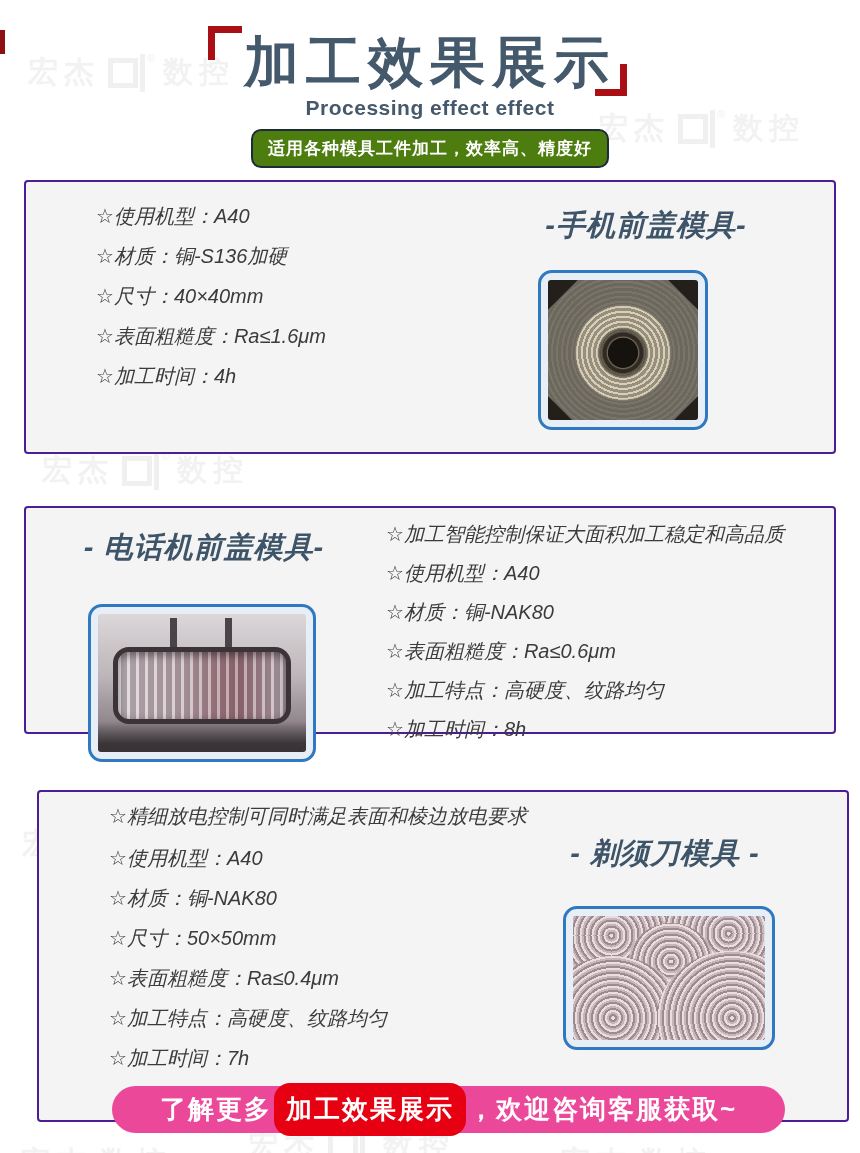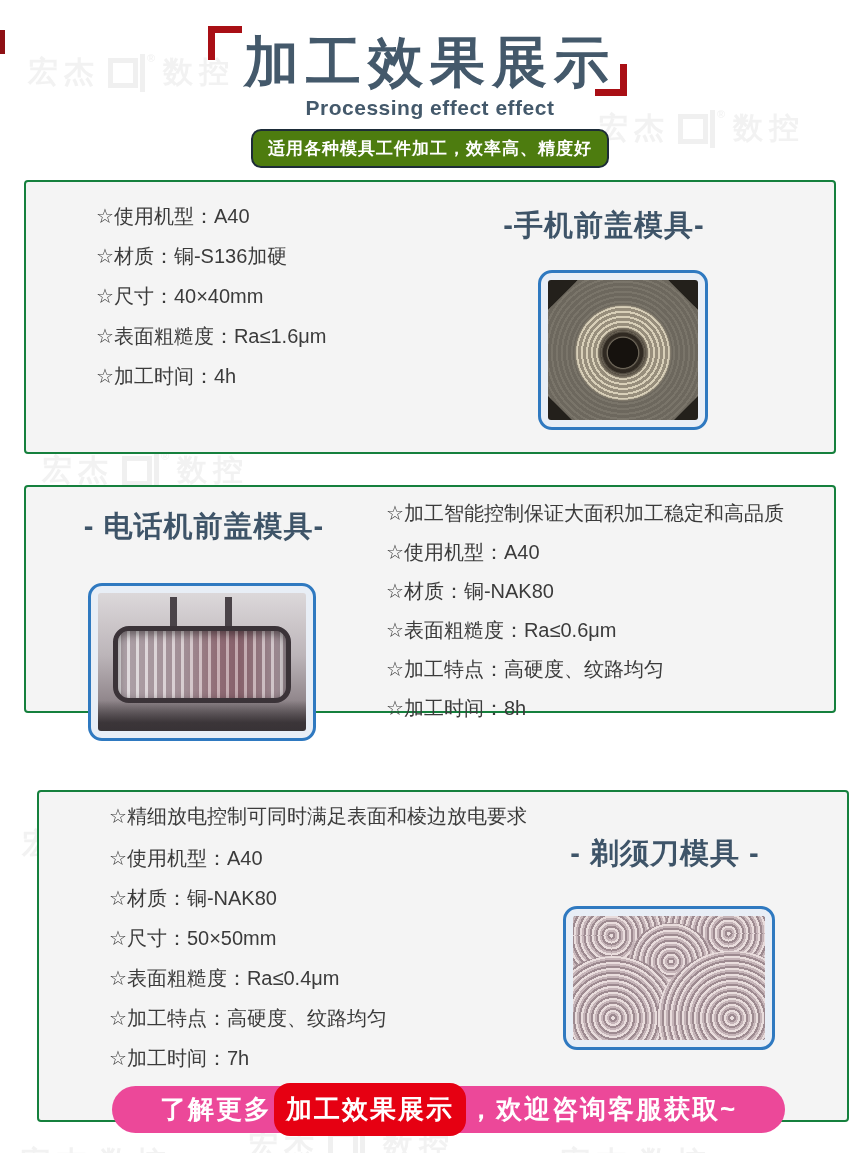--- a/index.html
+++ b/index.html
@@ -25,36 +25,36 @@
     border-right:7px solid #a90f15; border-bottom:7px solid #a90f15; }
   .hdr-title { position:absolute; left:0; right:0; top:26px; text-align:center;
     font-size:55px; font-weight:bold; color:#44596b; letter-spacing:7px; }
   .hdr-sub { position:absolute; left:0; right:0; top:96px; text-align:center;
     font-size:21px; font-weight:bold; color:#44596b; letter-spacing:0.5px; }
   .hdr-badge { position:absolute; left:50%; top:129px; transform:translateX(-50%);
     background:#4d7c0f; border:2px solid #1d2c38; border-radius:10px;
     color:#ffffff; font-size:17px; font-weight:bold; padding:6px 15px; letter-spacing:1px; white-space:nowrap; }
   
   .card { position:absolute; left:24px; width:812px; background:#f4f4f4;
-    border:2px solid #15803d; border-radius:4px; }
+    border:2px solid #4c1d95; border-radius:4px;font-style:italic; }
   .card-1 { top:180px; height:274px; }
-  .card-2 { top:485px; height:228px;padding-left:12px; }
+  .card-2 { top:506px; height:228px;padding-left:12px; }
   .card-3 { top:790px; height:332px;margin-left:13px; }
   .spec-list { position:absolute; color:#3b3b3b; font-size:20px; }
   .spec-line { white-space:nowrap; }
   .card-1 .spec-list { left:70px; top:14px; }
   .card-1 .spec-line { line-height:40px; }
   .card-2 .spec-list { left:360px; top:7px; }
   .card-2 .spec-line { line-height:39px; }
   .card-3 .spec-list { left:70px; top:46px; }
   .card-3 .spec-line { line-height:40px; }
   .intro-line { position:absolute; left:70px; top:10px; color:#3b3b3b; font-size:20px; line-height:28px; white-space:nowrap; }
   .card-title { position:absolute; text-align:center; font-size:29px; font-weight:bold;
     color:#3e5468; letter-spacing:1px; white-space:nowrap; }
-  .card-1 .card-title { left:428px; top:24px; width:300px; }
+  .card-1 .card-title { left:470px; top:24px; width:300px; }
   .card-2 .card-title { left:13px; top:20px; width:330px; }
   .card-3 .card-title { left:486px; top:42px; width:280px; }
   
   .photo-frame { position:absolute; border:3px solid #2f79c0; border-radius:14px;
     background:#e8eef6; padding:7px; }
   .card-1 .photo-frame { left:512px; top:88px; width:170px; height:160px; }
   .card-2 .photo-frame { left:62px;  top:96px; width:228px; height:158px; }
   .card-3 .photo-frame { left:524px; top:114px; width:212px; height:144px; }
   .photo { position:relative; width:100%; height:100%; border-radius:3px; overflow:hidden; }
   

